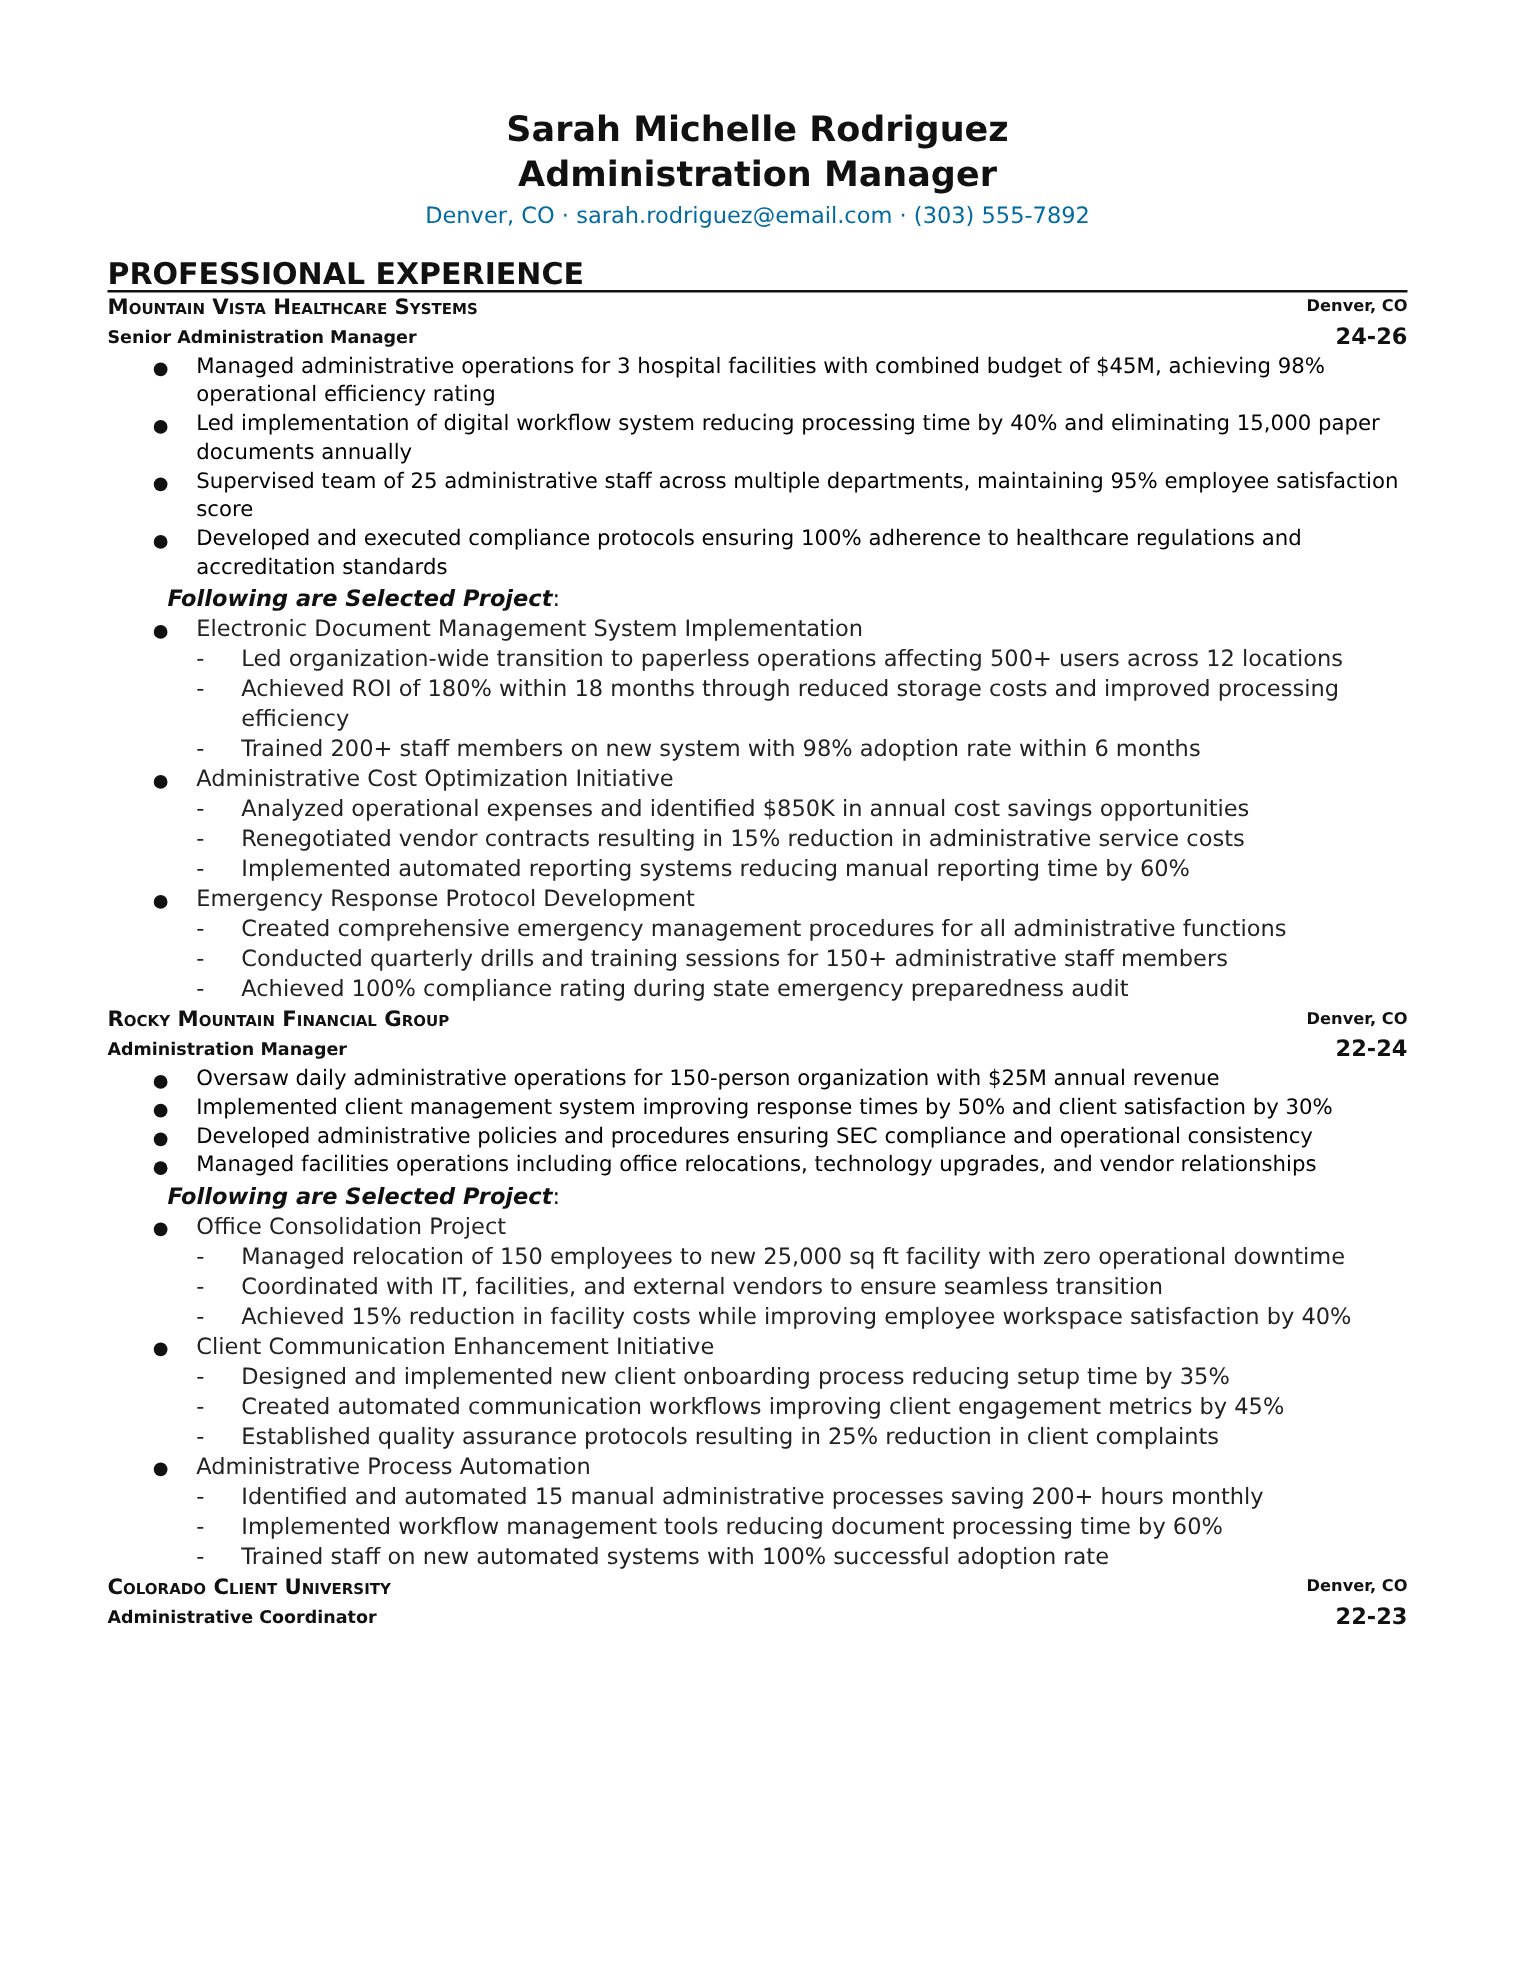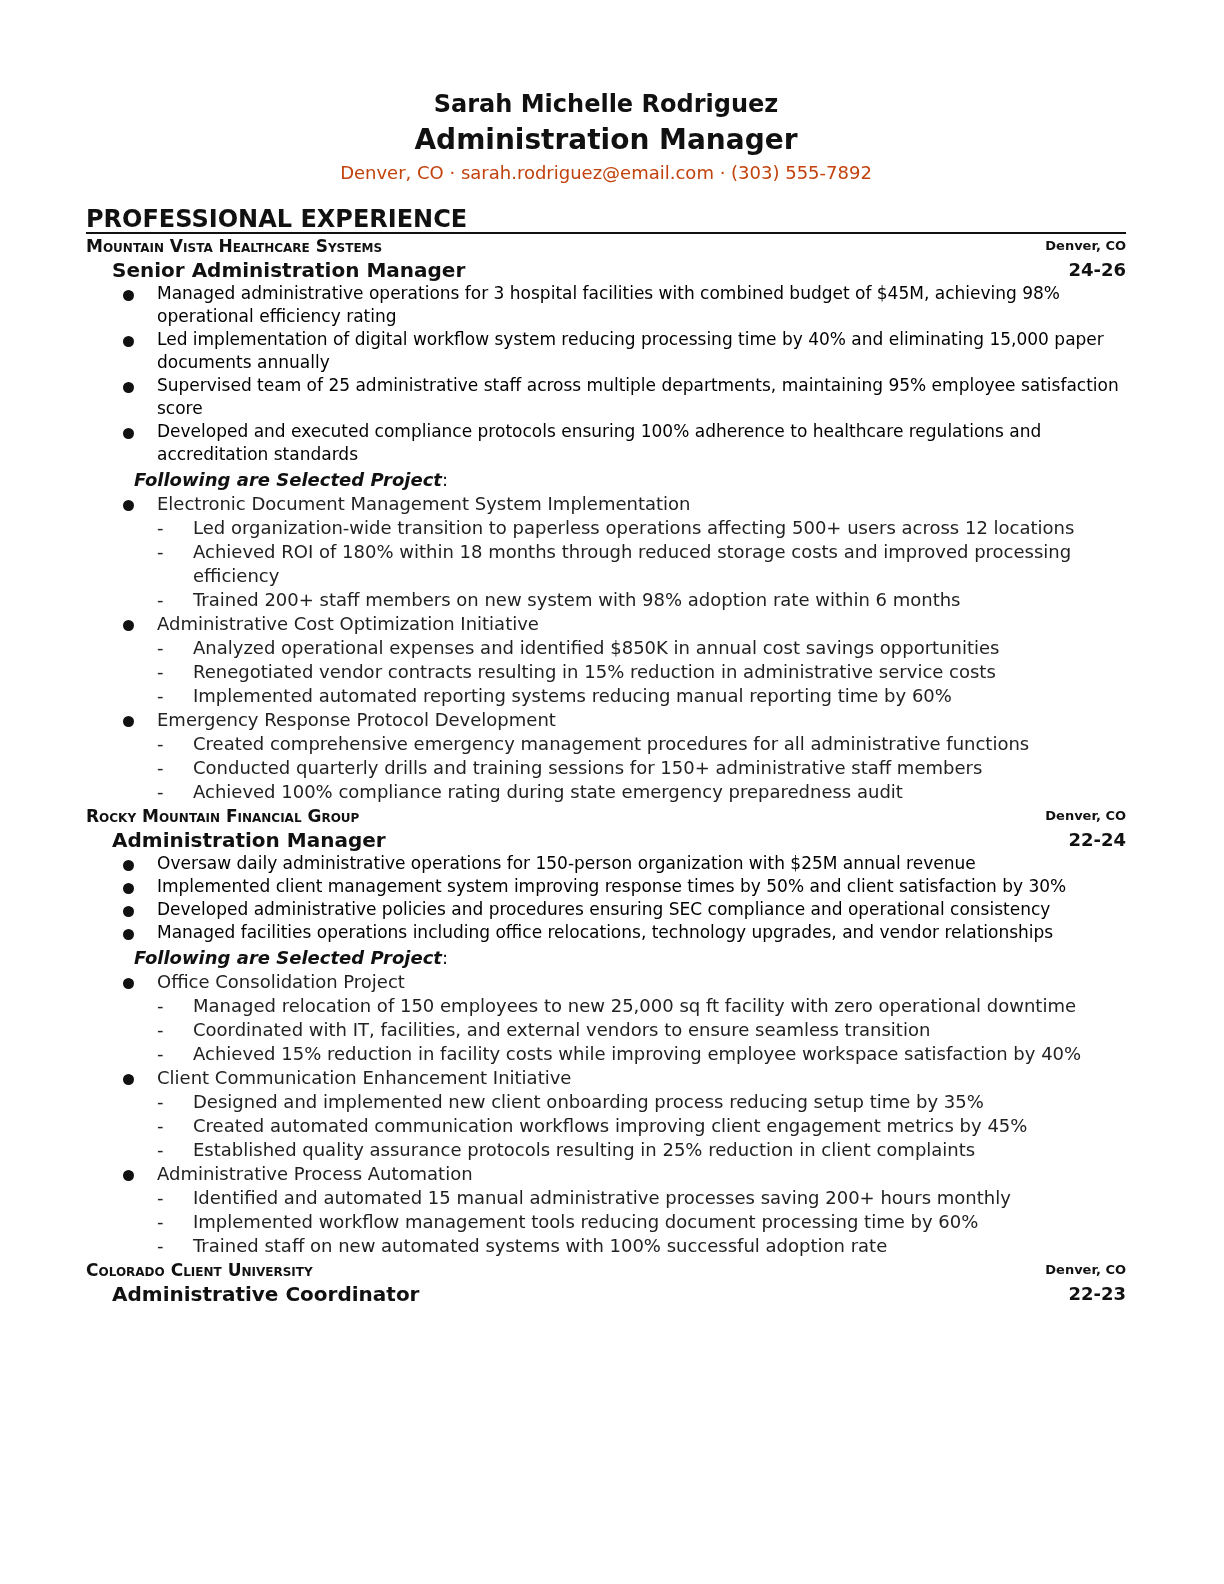--- a/index.html
+++ b/index.html
@@ -1,26 +1,26 @@
 <!DOCTYPE html>
 <html><head>
   <meta charset="utf-8">
   <style>
     html, body { margin: 0; padding: 0; background: #ffffff; }
     body { width: 1224px; height: 1584px; position: relative; overflow: hidden; color: #111; font-family: "DejaVu Sans", sans-serif; }
     .page { position: absolute; left: 86px; top: 86px; width: 1040px; }
     .header { text-align: center; }
-    .name { font-size: 24px; font-weight: bold; line-height: 36px; margin-top: 0; }
+    .name { font-size: 28px; font-weight: bold; line-height: 36px; margin-top: 0; }
     .title { font-size: 28px; font-weight: bold; line-height: 36px; }
-    .contact { font-size: 18px; line-height: 26px; margin-top: 2px; color: #c2410c; }
+    .contact { font-size: 18px; line-height: 26px; margin-top: 2px; color: #0369a1; }
     .section-title { font-size: 24px; font-weight: bold; margin-top: 20px; line-height: 26px; border-bottom: 2px solid #111; padding-bottom: 0; }
     .row { display: flex; justify-content: space-between; font-weight: bold; line-height: 24px; gap: 40px; }
     .company { font-variant: small-caps; font-size: 17px; letter-spacing: 0; }
     .loc { font-size: 13px; }
-    .role { font-size: 20px; margin-left: 26px; }
+    .role { font-size: 14px; }
     .dates { font-size: 18px; }
     ul { list-style: none; margin: 0; padding: 0; }
     .bullets > li { position: relative; padding-left: 71px; font-size: 17px; line-height: 23px; color: #000000; }
     .bullets > li .dot { position: absolute; left: 37px; top: 8px; width: 11px; height: 11px; border-radius: 50%; background: #111; }
     .projects-label { font-size: 18px; font-weight: bold; font-style: italic; line-height: 24px; margin-top: 2px; margin-left: 48px; }
     .projects-label .colon { font-style: normal; font-weight: normal; }
     .projects > li { position: relative; padding-left: 71px; font-size: 18px; line-height: 24px; color: #222; }
     .projects > li .dot { position: absolute; left: 37px; top: 8px; width: 11px; height: 11px; border-radius: 50%; background: #111; }
     .subs > li { position: relative; padding-left: 36px; font-size: 18px; line-height: 24px; color: #222; }
     .subs > li .dash { position: absolute; left: 0; top: 0; width: 10px; }

